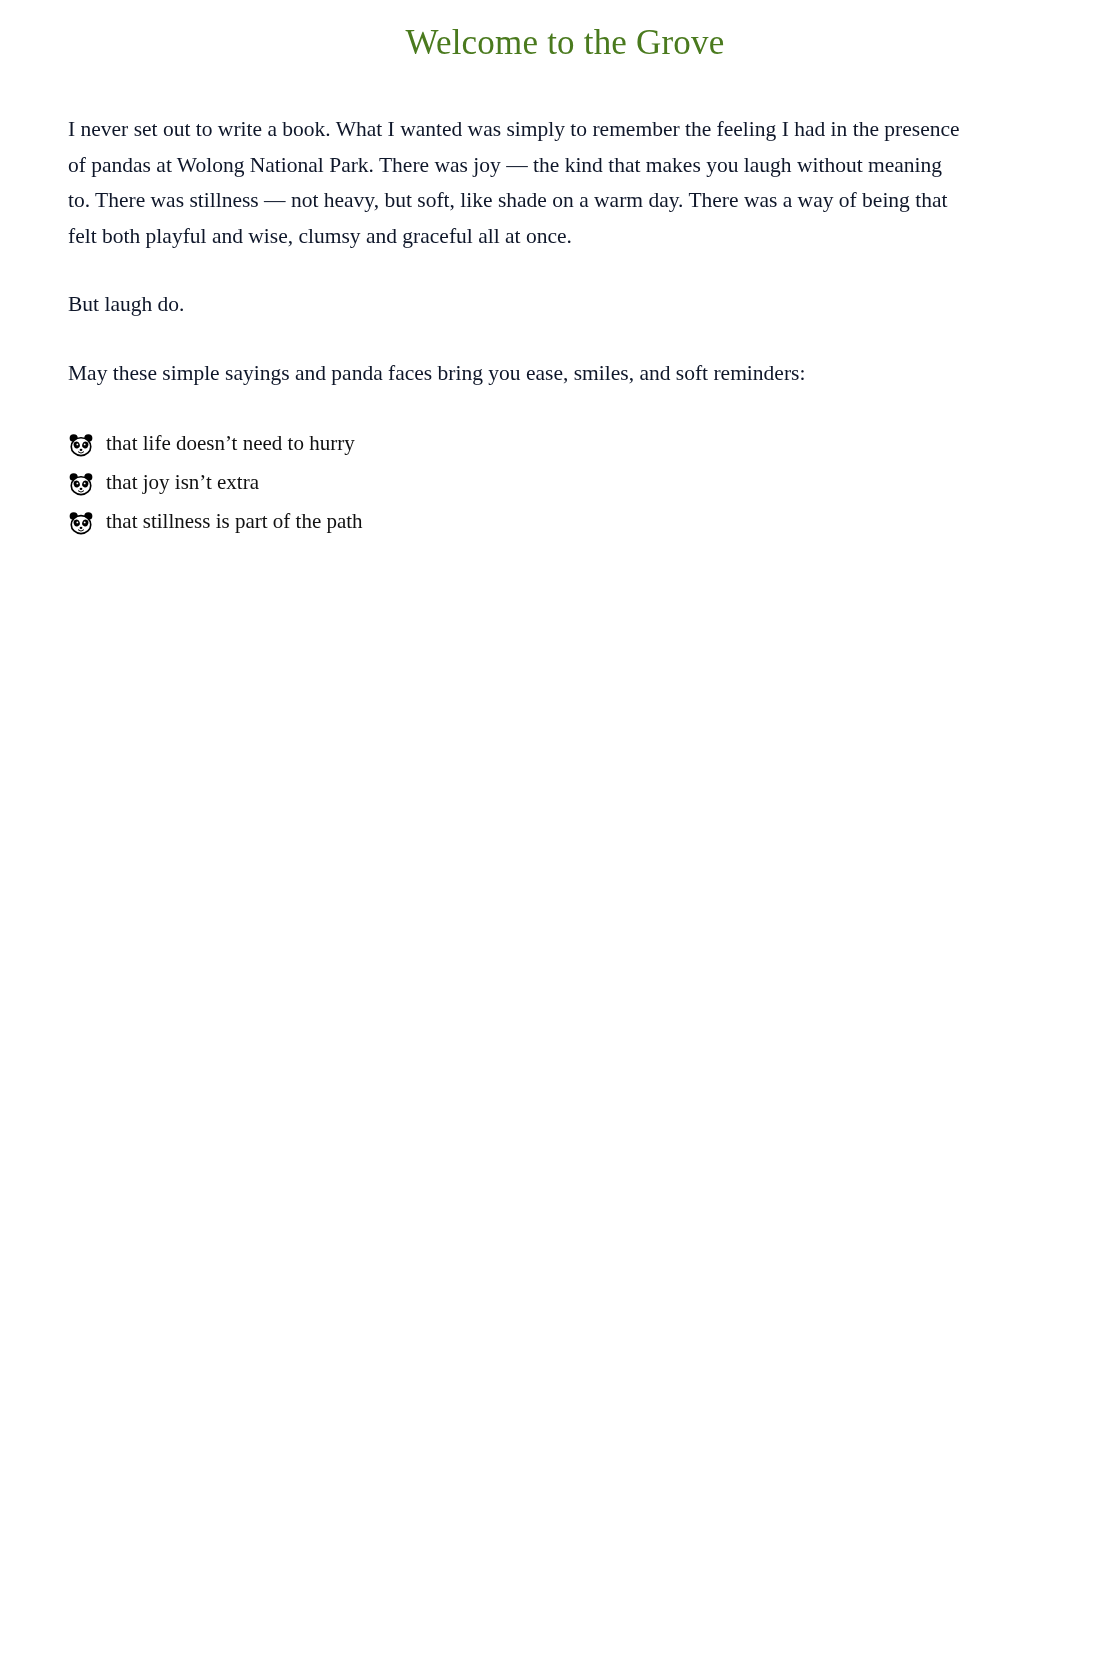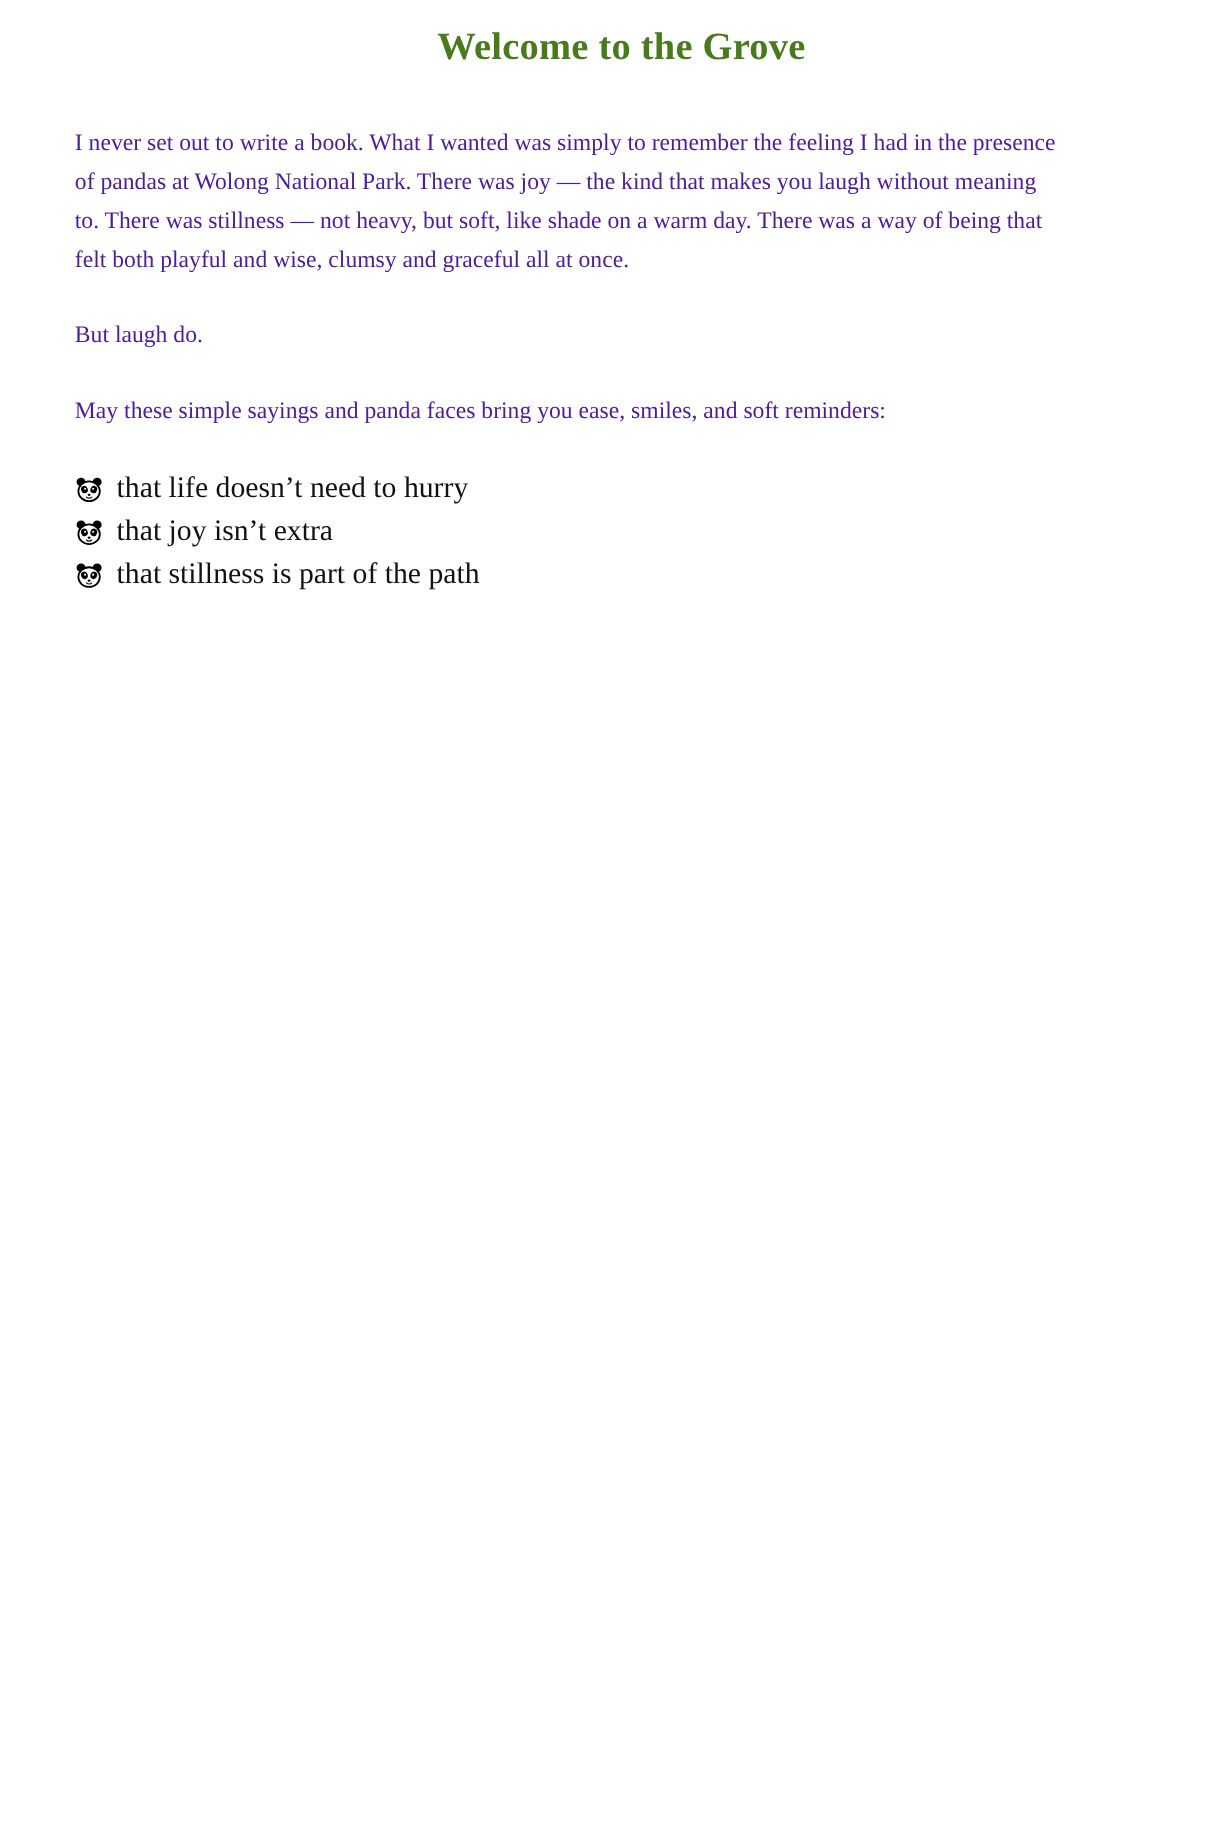--- a/index.html
+++ b/index.html
@@ -21,50 +21,50 @@
     box-sizing: border-box;
     padding: 0;
     background: #ffffff;
     overflow: hidden;
   }
   .doc-title {
     margin: 0;
     padding-top: 22px;
     text-align: center;
     font-family: "Liberation Serif", "DejaVu Serif", serif;
-    font-weight: bold;
+    font-weight: normal;
     font-size: 35px;
     line-height: 42px;
     color: #4a7a1e;
     letter-spacing: 0.2px;
     padding-left: 18px;
   }
   .body-block {
     margin: 0;
     padding: 0 144px 0 68px;
   }
   p.para {
     margin: 0 0 33px 0;
     font-size: 21.5px;
     line-height: 35.5px;
     text-align: left;
-    color: #4c1d95;
+    color: #0f172a;
   }
   p.para:first-of-type {
     margin-top: 48px;
   }
   .reminder-list {
     list-style: none;
     margin: 0;
     padding: 0;
   }
   .reminder-item {
     display: flex;
     align-items: center;
-    font-size: 27px;
+    font-size: 21px;
     line-height: 39px;
     color: #111111;
   }
   .panda-icon {
     flex: 0 0 auto;
     width: 26px;
     height: 26px;
     margin-right: 12px;
     display: inline-block;
     position: relative;

